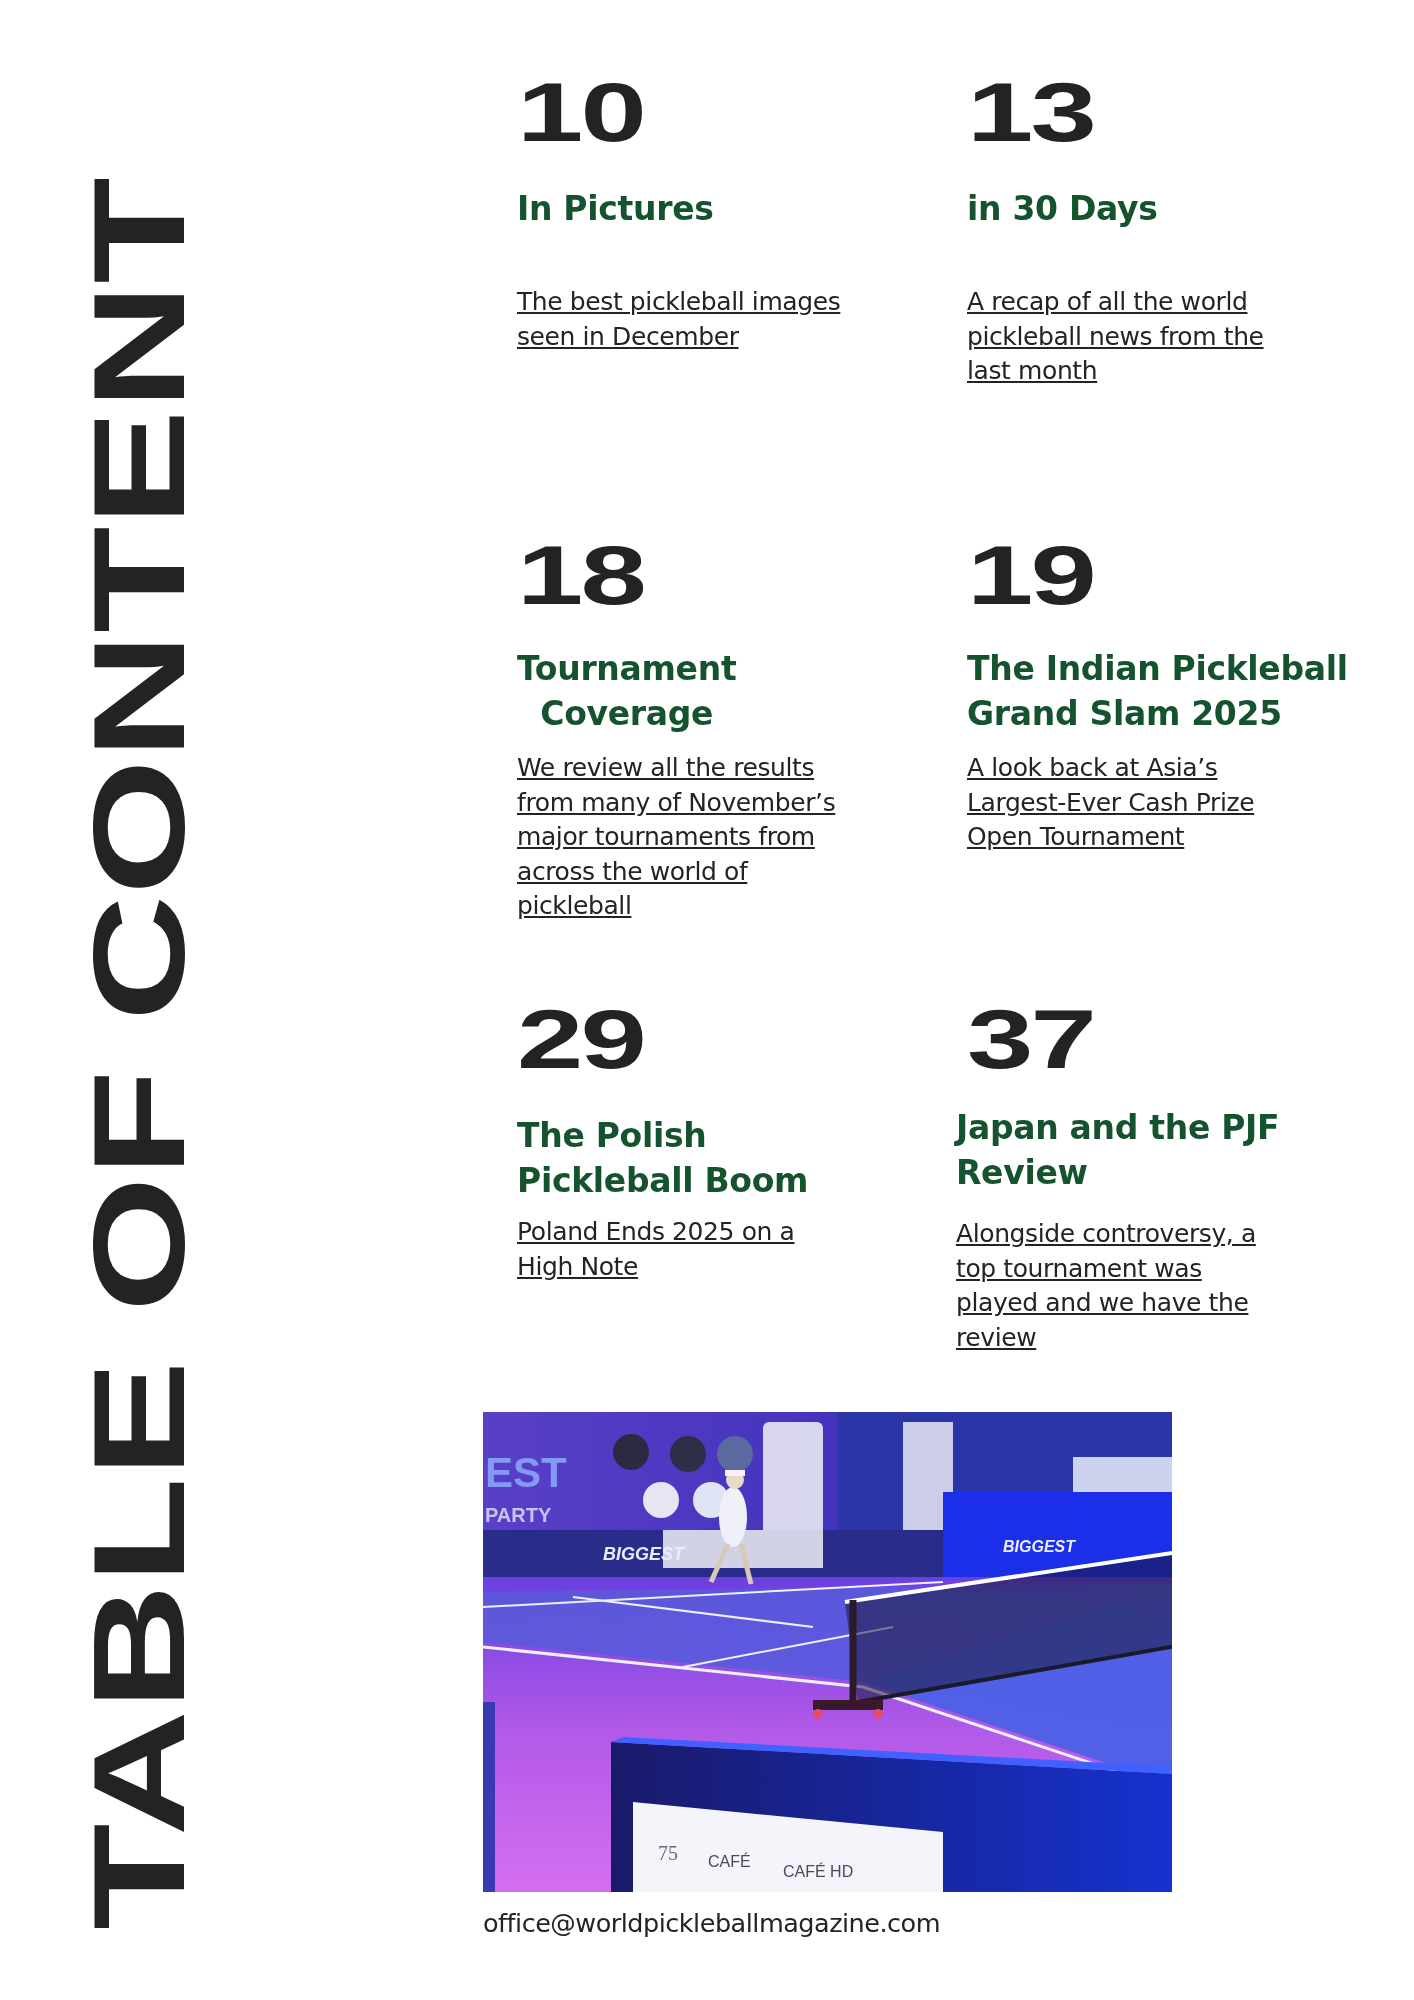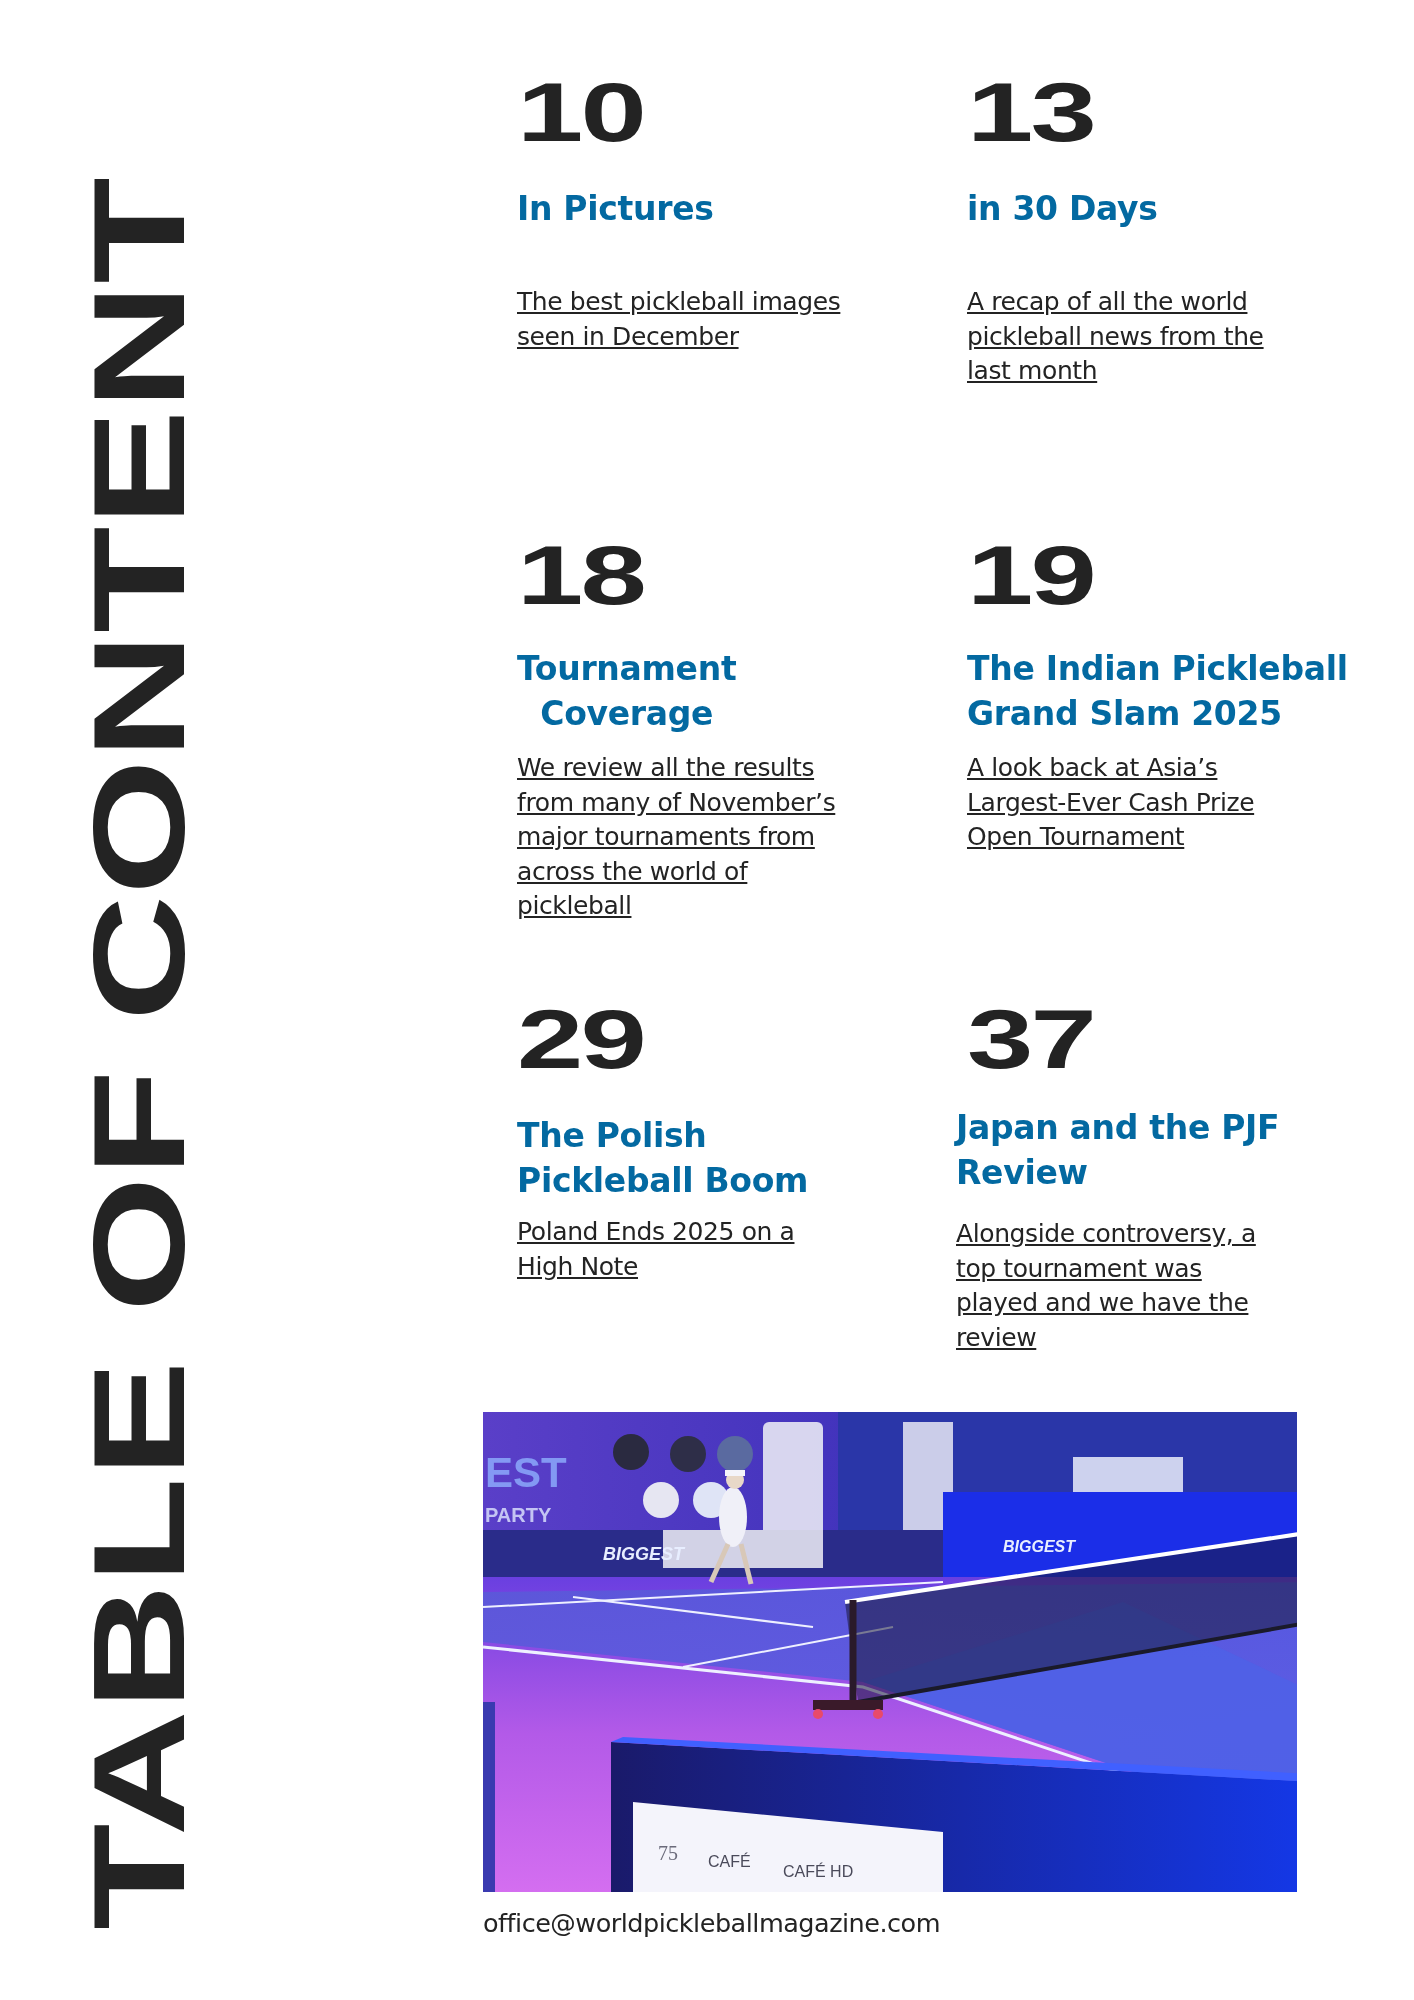--- a/index.html
+++ b/index.html
@@ -1,25 +1,25 @@
 <!DOCTYPE html>
 <html><head>
 <meta charset="utf-8">
 <style>
   html, body { margin: 0; padding: 0; background: #ffffff; }
   body { width: 1414px; height: 2000px; position: relative; overflow: hidden; color: #232323; font-family: "Liberation Sans", sans-serif; }
   .vtitle { position: absolute; left: 85px; top: 170px; width: 105px; height: 1768px; }
   .vtitle svg { display: block; }
   .entry { position: absolute; width: 400px; }
   .num { position: absolute; left: 0; top: 0; font-family: "Liberation Sans", sans-serif; font-weight: 700; font-size: 84px; line-height: 84px; letter-spacing: -2px; transform: scaleX(1.42); transform-origin: 0 0; color: #232323; white-space: nowrap; }
-  .head { position: absolute; left: 0; font-family: "DejaVu Sans", sans-serif; font-weight: 700; font-size: 33px; line-height: 45px; letter-spacing: -0.3px; color: #0369a1; white-space: nowrap; }
+  .head { position: absolute; left: 0; font-family: "DejaVu Sans", sans-serif; font-weight: 700; font-size: 33px; line-height: 45px; letter-spacing: -0.3px; color: #14532d; white-space: nowrap; }
   .desc { position: absolute; left: 0; font-family: "DejaVu Sans", sans-serif; font-weight: 400; font-size: 25px; line-height: 34.5px; color: #232323; letter-spacing: -0.4px; text-decoration: underline; }
   .desc span { display: block; white-space: nowrap; }
   .head span { display: block; }
-  .photo { position: absolute; left: 483px; top: 1412px; width: 814px; height: 480px; overflow: hidden; background: #ef4444; }
+  .photo { position: absolute; left: 483px; top: 1412px; width: 689px; height: 480px; overflow: hidden; background: #ef4444; }
   .footer { position: absolute; left: 483px; top: 1906px; font-family: "DejaVu Sans", sans-serif; font-size: 25.5px; line-height: 35px; color: #232323; letter-spacing: -0.5px; }
   .footer span { display: block; white-space: nowrap; }
 </style>
 </head>
 <body>
 
 <div class="vtitle">
   <svg width="105" height="1768" viewBox="0 0 105 1768" xmlns="http://www.w3.org/2000/svg">
     <text x="0" y="0" transform="translate(99,1760) rotate(-90)" textLength="1753" lengthAdjust="spacingAndGlyphs" font-family="Liberation Sans, sans-serif" font-weight="700" font-size="129" fill="#232323">TABLE OF CONTENT</text>
   </svg>

